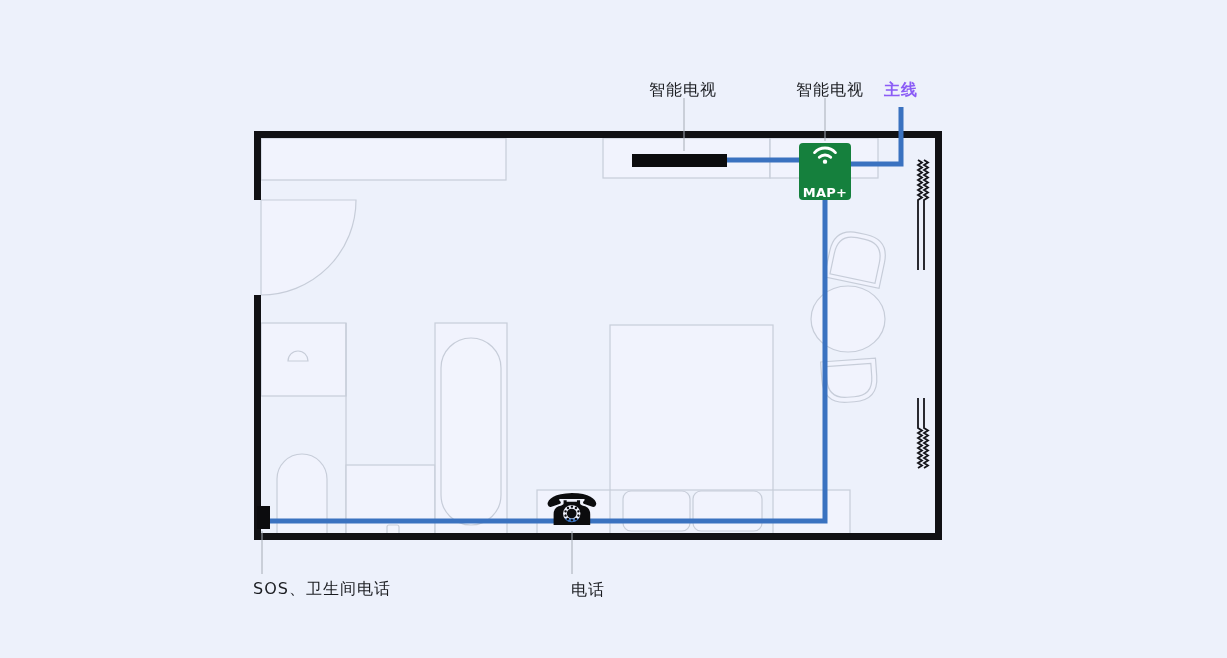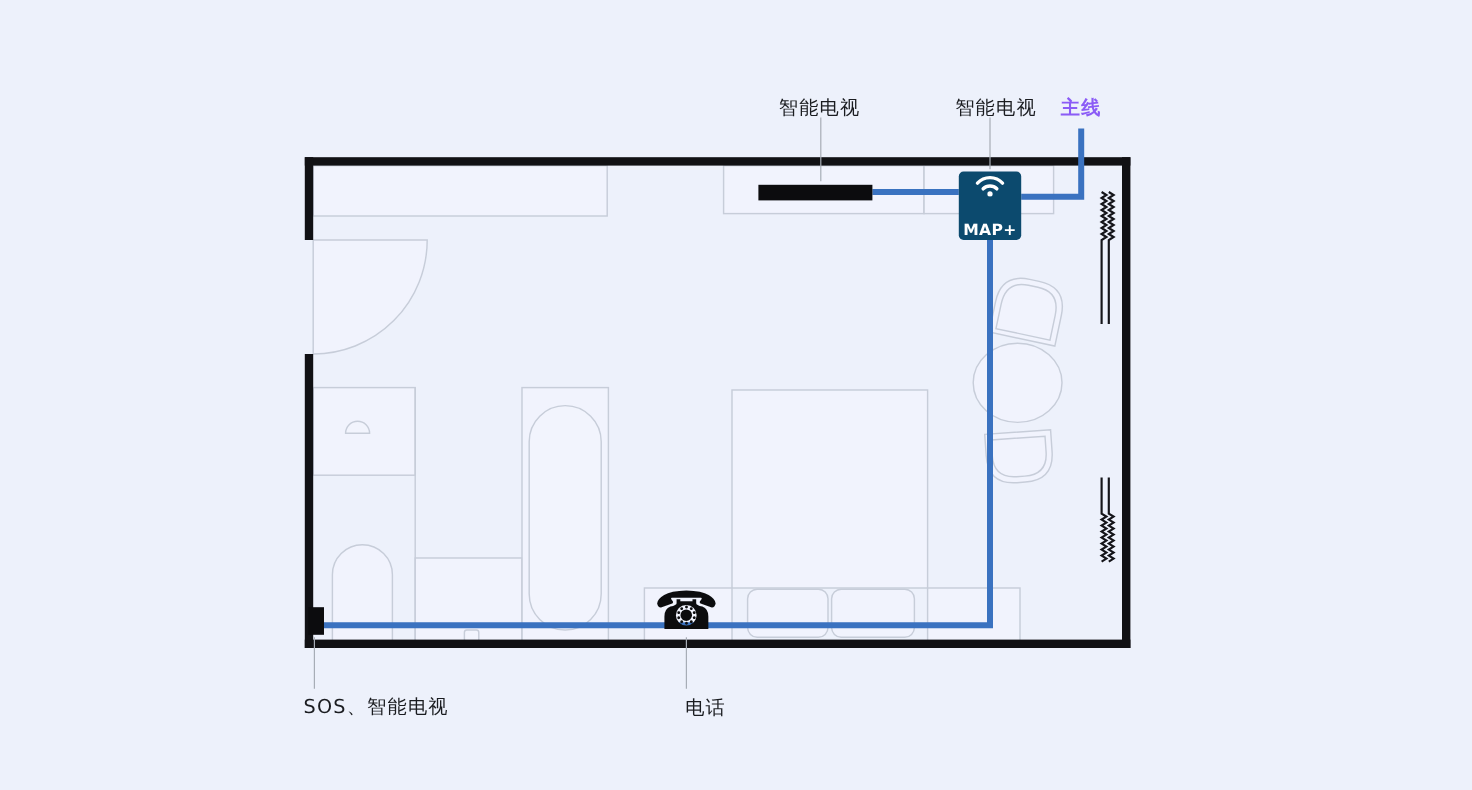--- a/index.html
+++ b/index.html
@@ -14,21 +14,21 @@
     white-space:nowrap; letter-spacing:1px; line-height:1.2;
   }
   .centered { transform:translateX(-50%); }
   .label-smart-tv   { left:683px; top:80px; }
   .label-network    { left:830px; top:80px; }
   .label-main-line  { left:901px; top:80px; color:#8b5cf6; font-weight:700; }
   .label-phone      { left:572px; top:580px;margin-left:16px; }
   .label-sos        { left:253px; top:579px; }
   .map-box {
     position:absolute; left:799px; top:143px; width:52px; height:57px;
-    background:#0c4a6e; border-radius:4px; box-sizing:border-box;
+    background:#15803d; border-radius:4px; box-sizing:border-box;
     display:flex; flex-direction:column; align-items:center; justify-content:space-between;
     gap:21px; padding-top:2px;
   }
   .map-label { color:#ffffff; font-size:13px; font-weight:600; letter-spacing:0.3px; }
   .tv-bar  { position:absolute; left:632px; top:154px; width:95px; height:13px; background:#0c0c0e; }
   .sos-box { position:absolute; left:257px; top:506px; width:13px; height:23px; background:#0c0c0e; }
   .phone-glyph {
     position:absolute; left:572px; top:488px; transform:translateX(-50%);
     font-size:44px; line-height:1; color:#0c0c0e;
   }
@@ -111,16 +111,16 @@
         <path d="M8,13 A8.5,8.5 0 0 1 20,13"></path>
       </g>
       <circle cx="14" cy="17.5" r="2.3" fill="#ffffff"></circle>
     </svg>
     <span class="map-label">MAP+</span>
   </div>
 
   <div class="label centered label-smart-tv">智能电视</div>
   <div class="label centered label-network">智能电视</div>
   <div class="label centered label-main-line">主线</div>
-  <div class="label label-sos">SOS、智能电视</div>
+  <div class="label label-sos">SOS、卫生间电话</div>
   <div class="label centered label-phone">电话</div>
 
 </div>
 
 </body></html>

